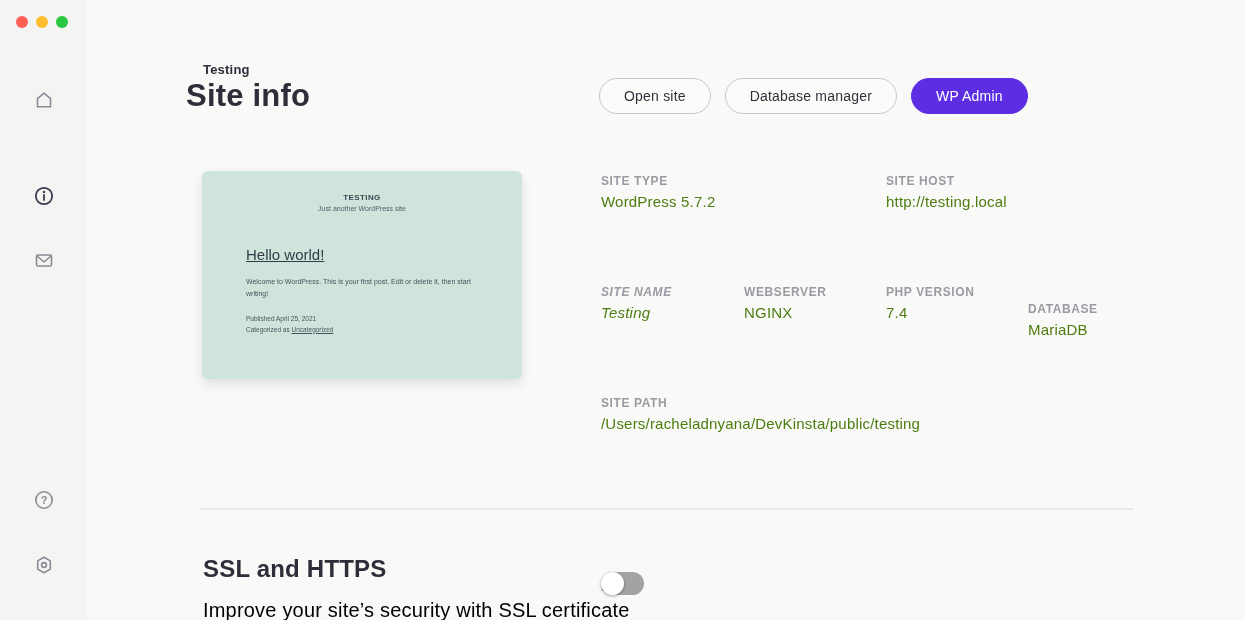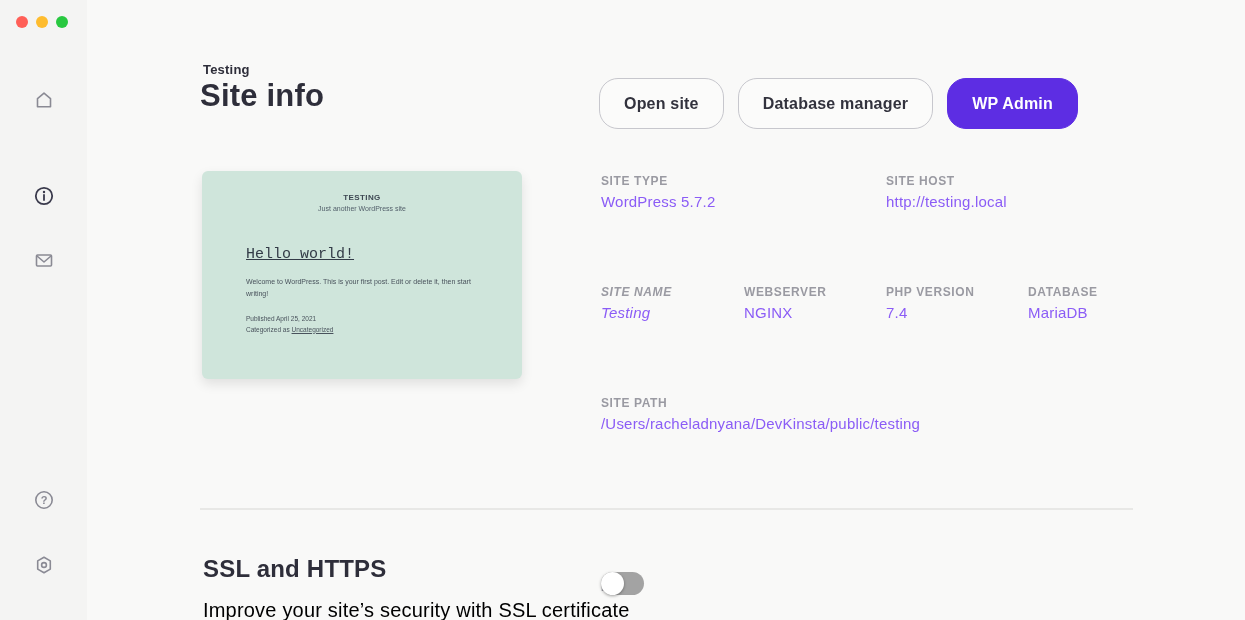--- a/index.html
+++ b/index.html
@@ -34,60 +34,60 @@
   }
   .side-icon svg{display:block;}
   .icon-stroke{fill:none;stroke:#8a8a94;stroke-width:1.6;stroke-linejoin:round;stroke-linecap:round;}
   .side-icon.active .icon-stroke{stroke:#3a3a4c;stroke-width:1.8;}
   .icon-fill{fill:#8a8a94;}
   .side-icon.active .icon-fill{fill:#3a3a4c;}
   .icon-qmark{font-family:"Liberation Sans",sans-serif;font-size:11px;font-weight:bold;fill:#8a8a94;}
 
   
   .site-label{position:absolute;left:203px;top:62px;font-size:13px;font-weight:bold;letter-spacing:.2px;}
-  .page-title{position:absolute;left:200px;top:78px;font-size:31px;font-weight:bold;letter-spacing:.2px;}
+  .page-title{position:absolute;left:186px;top:78px;font-size:31px;font-weight:bold;letter-spacing:.2px;}
   .header-buttons{position:absolute;left:599px;top:78px;display:flex;gap:14px;align-items:center;}
   .btn{
-    height:51px;border-radius:19px;display:flex;align-items:center;justify-content:center;
-    font-family:inherit;font-size:16px;font-weight:bold;letter-spacing:.2px;
+    height:36px;border-radius:19px;display:flex;align-items:center;justify-content:center;
+    font-family:inherit;font-size:14px;font-weight:normal;letter-spacing:.2px;
     padding:0 24px;cursor:pointer;white-space:nowrap;
   }
   .btn.outline{background:#fbfbfa;border:1px solid #c7c7cd;color:#32323d;}
   .btn.primary{background:var(--accent);border:1px solid var(--accent);color:#ffffff;}
 
   
   .preview{
     position:absolute;left:202px;top:171px;width:320px;height:208px;
     background:var(--mint);border-radius:6px;
     box-shadow:0 5px 12px rgba(0,0,0,.10);
     overflow:hidden;
   }
   .pv-head{margin-top:22px;text-align:center;}
   .pv-site-title{font-size:8px;font-weight:bold;letter-spacing:.4px;color:#3d4752;}
   .pv-tagline{font-size:7px;margin-top:3px;color:#53606b;}
   .pv-post{margin:34px 0 0 44px;width:236px;}
-  .pv-post-title{font-size:15px;color:#333b47;text-decoration:underline;font-family:Liberation Mono, monospace;}
+  .pv-post-title{font-size:15px;color:#333b47;text-decoration:underline;}
   .pv-body{font-size:7px;line-height:1.75;margin-top:13px;color:#49525c;}
   .pv-meta{font-size:6.5px;line-height:1.7;margin-top:12px;color:#49525c;}
   .pv-cat-link{text-decoration:underline;}
 
   
   .field{position:absolute;}
   .field .flabel{
     font-size:12px;font-weight:bold;letter-spacing:.6px;color:var(--text-gray);
     text-transform:uppercase;
   }
-  .field .fvalue{font-size:15px;margin-top:5px;color:#8b5cf6;letter-spacing:.2px;}
+  .field .fvalue{font-size:15px;margin-top:5px;color:#4d7c0f;letter-spacing:.2px;}
 
   .f-site-type{left:601px;top:174px;}
   .f-site-host{left:886px;top:174px;}
   .f-site-name{left:601px;top:285px;font-style:italic;}
   .f-webserver{left:744px;top:285px;}
   .f-php{left:886px;top:285px;}
-  .f-database{left:1028px;top:285px;}
+  .f-database{left:1028px;top:302px;}
   .f-site-path{left:601px;top:396px;}
 
   
   .divider{position:absolute;left:200px;top:508px;width:933px;height:2px;background:#e8e8e6;}
   .ssl-heading{position:absolute;left:203px;top:555px;font-size:24px;font-weight:bold;letter-spacing:.2px;}
   .ssl-desc{position:absolute;left:203px;top:599px;font-size:20px;color:#000000;letter-spacing:.2px;}
   .https-label{position:absolute;left:601px;top:557px;font-size:11px;font-weight:bold;letter-spacing:.6px;color:var(--text-gray);margin-top:24px;}
   .toggle{
     position:absolute;left:601px;top:572px;width:43px;height:23px;border-radius:12px;
     background:#a3a3a3;cursor:pointer;

